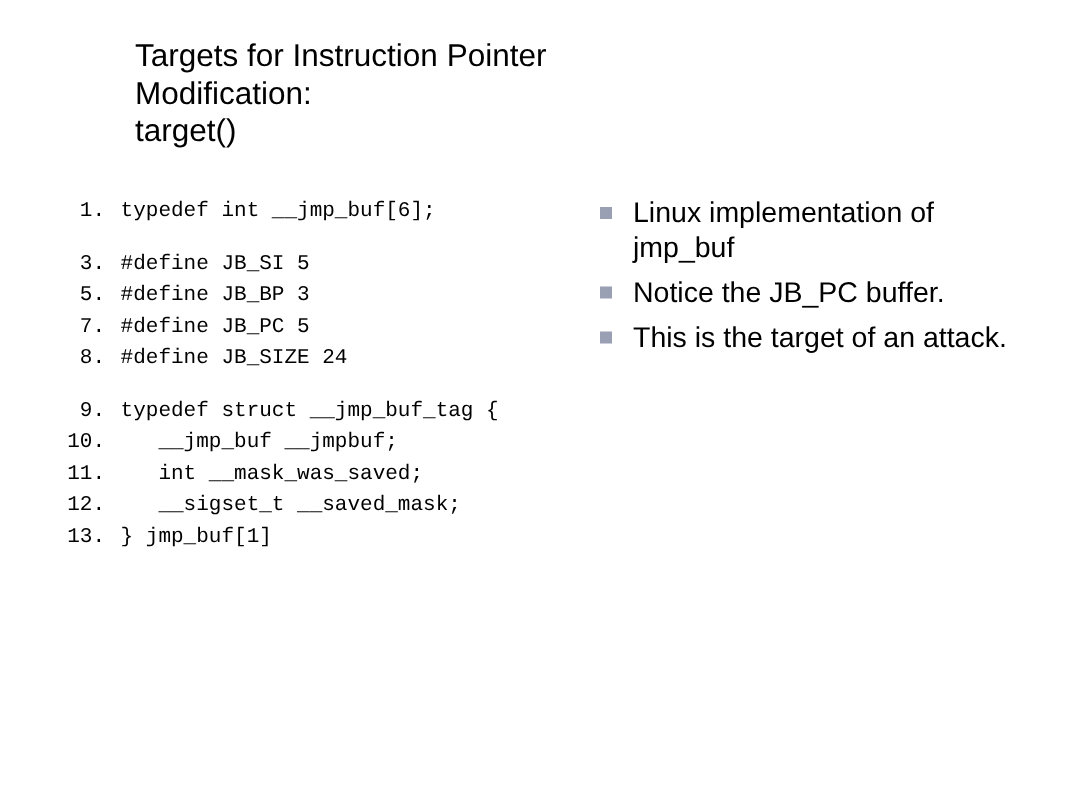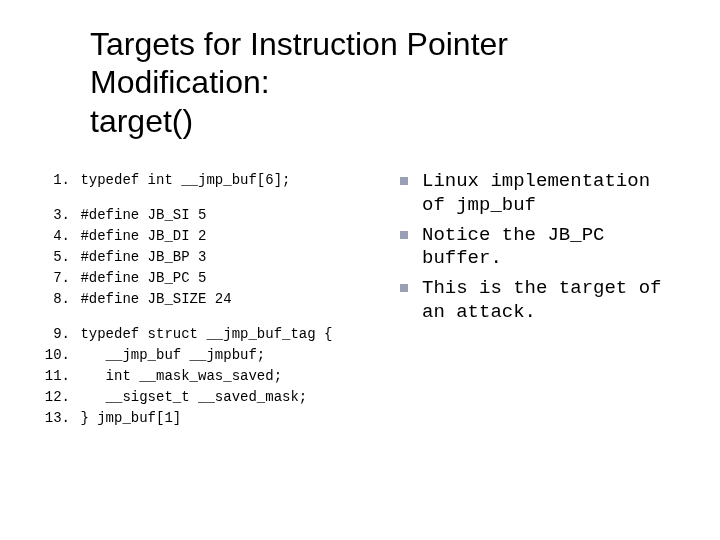--- a/index.html
+++ b/index.html
@@ -14,21 +14,21 @@
   }
   .slide {
     position: relative;
     width: 720px;
     height: 540px;
     box-sizing: border-box;
     padding: 20px 40px 20px 40px;
   }
   .title {
     font-family: Verdana, Arial, sans-serif;
-    font-size: 32px;
+    font-size: 21px;
     line-height: 1.2;
     margin-left: 50px;
     margin-top: 5px;
     color: #000;
   }
   .content {
     display: flex;
     flex-direction: row;
     margin-top: 30px;
     justify-content: space-between;
@@ -52,21 +52,21 @@
     height: 14px;
   }
   .bullets-col {
     flex: 1;
     padding-left: 10px;
   }
   ul.bullets {
     list-style: none;
     padding: 0;
     margin: 0;
-    font-family: Liberation Mono, monospace;
+    font-family: Liberation Sans, sans-serif;
     font-size: 19px;
     line-height: 1.25;
   }
   ul.bullets li {
     position: relative;
     padding-left: 22px;
     margin-bottom: 6px;
   }
   ul.bullets li .bullet-icon {
     position: absolute;
@@ -87,21 +87,20 @@
     <span>Modification:</span><br>
     <span>target()</span>
   </div>
 
   <div class="content">
 
     <div class="code-col">
       <div class="code-line"><span class="ln">1.</span> <span>typedef int __jmp_buf[6];</span></div>
       <div class="code-block-gap"></div>
       <div class="code-line"><span class="ln">3.</span> <span>#define JB_SI 5</span></div>
-      <div class="code-line"><span class="ln">4.</span> <span>#define JB_DI 2</span></div>
       <div class="code-line"><span class="ln">5.</span> <span>#define JB_BP 3</span></div>
       <div class="code-line"><span class="ln">7.</span> <span>#define JB_PC 5</span></div>
       <div class="code-line"><span class="ln">8.</span> <span>#define JB_SIZE 24</span></div>
       <div class="code-block-gap"></div>
       <div class="code-line"><span class="ln">9.</span> <span>typedef struct __jmp_buf_tag {</span></div>
       <div class="code-line"><span class="ln">10.</span> <span>   __jmp_buf __jmpbuf;</span></div>
       <div class="code-line"><span class="ln">11.</span> <span>   int __mask_was_saved;</span></div>
       <div class="code-line"><span class="ln">12.</span> <span>   __sigset_t __saved_mask;</span></div>
       <div class="code-line"><span class="ln">13.</span> <span>} jmp_buf[1]</span></div>
     </div>

